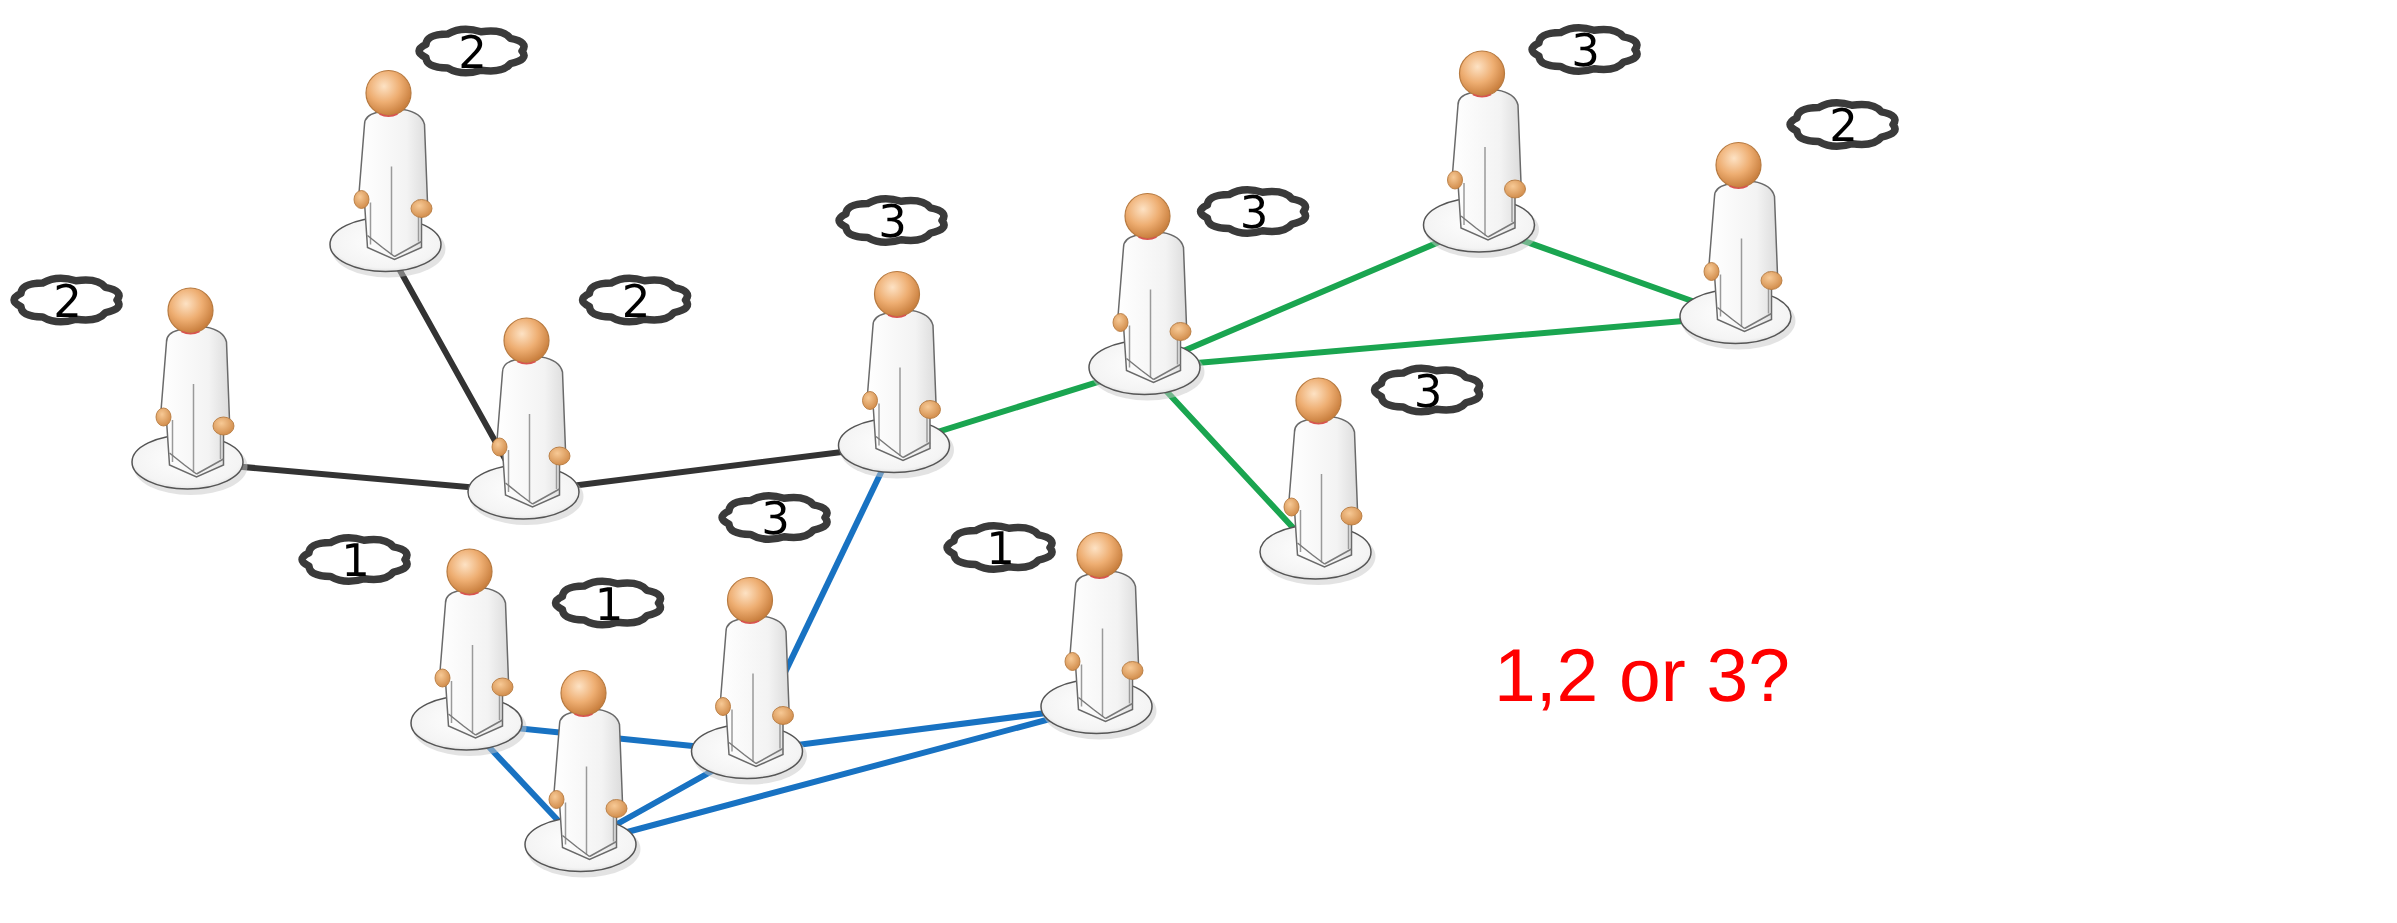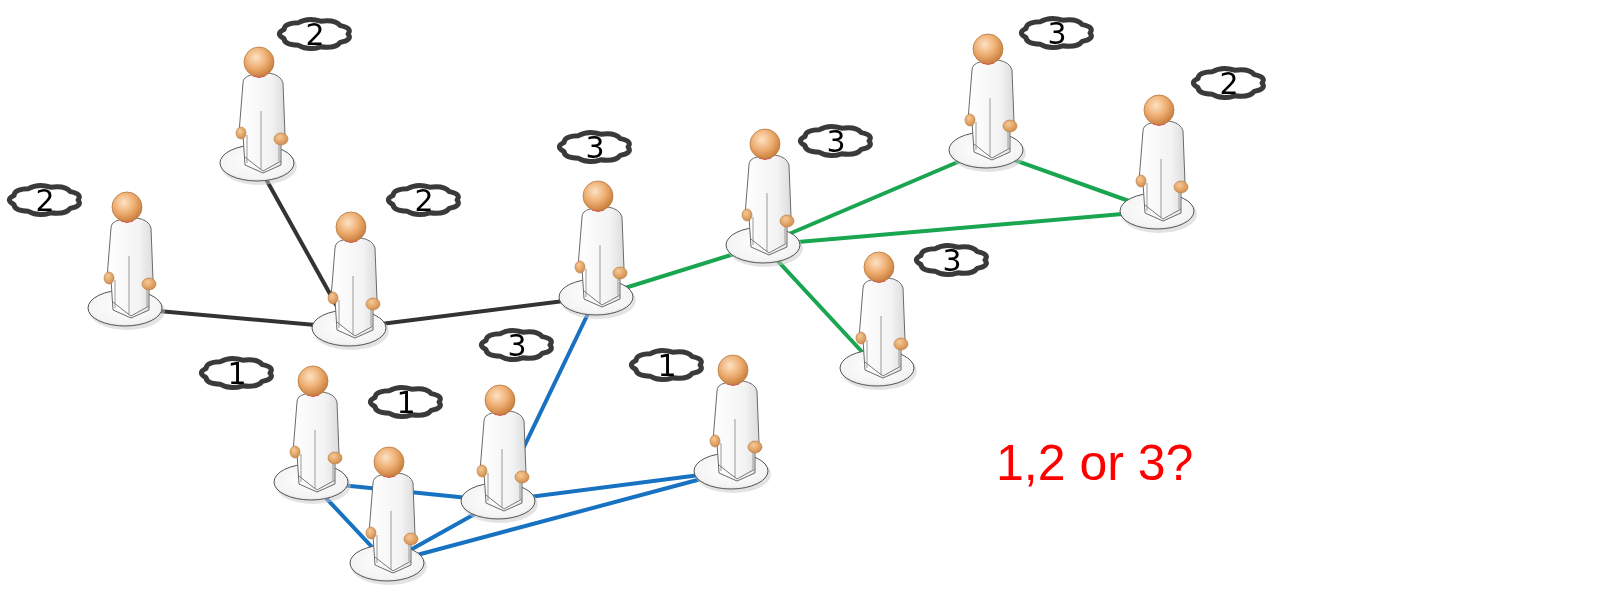--- a/index.html
+++ b/index.html
@@ -1,19 +1,19 @@
 <!DOCTYPE html>
 <html><head>
 <meta charset="utf-8">
 <style>
   html, body { margin:0; padding:0; background:#ffffff; }
   body { width:1598px; height:615px; position:relative; overflow:hidden; font-family:"DejaVu Sans", sans-serif; }
   #diagram { position:absolute; left:0; top:0; }
   .cloud-label { font-family:"DejaVu Sans", sans-serif; font-size:30px; fill:#000; }
-  .question { position:absolute; left:996px; top:433px; color:#ff0000; font-family:"Liberation Sans", sans-serif; font-size:50px; line-height:60px; white-space:nowrap; }
+  .question { position:absolute; left:996px; top:420px; color:#ff0000; font-family:"Liberation Sans", sans-serif; font-size:50px; line-height:60px; white-space:nowrap; }
 </style>
 </head>
 <body>
 
 <svg id="diagram" width="1598" height="615" viewBox="0 0 1598 615" xmlns="http://www.w3.org/2000/svg">
   <defs>
     <radialGradient id="headGrad" cx="40%" cy="35%" r="65%">
       <stop offset="0%" stop-color="#fde2c4"></stop>
       <stop offset="55%" stop-color="#eeae72"></stop>
       <stop offset="100%" stop-color="#c97f3e"></stop>

